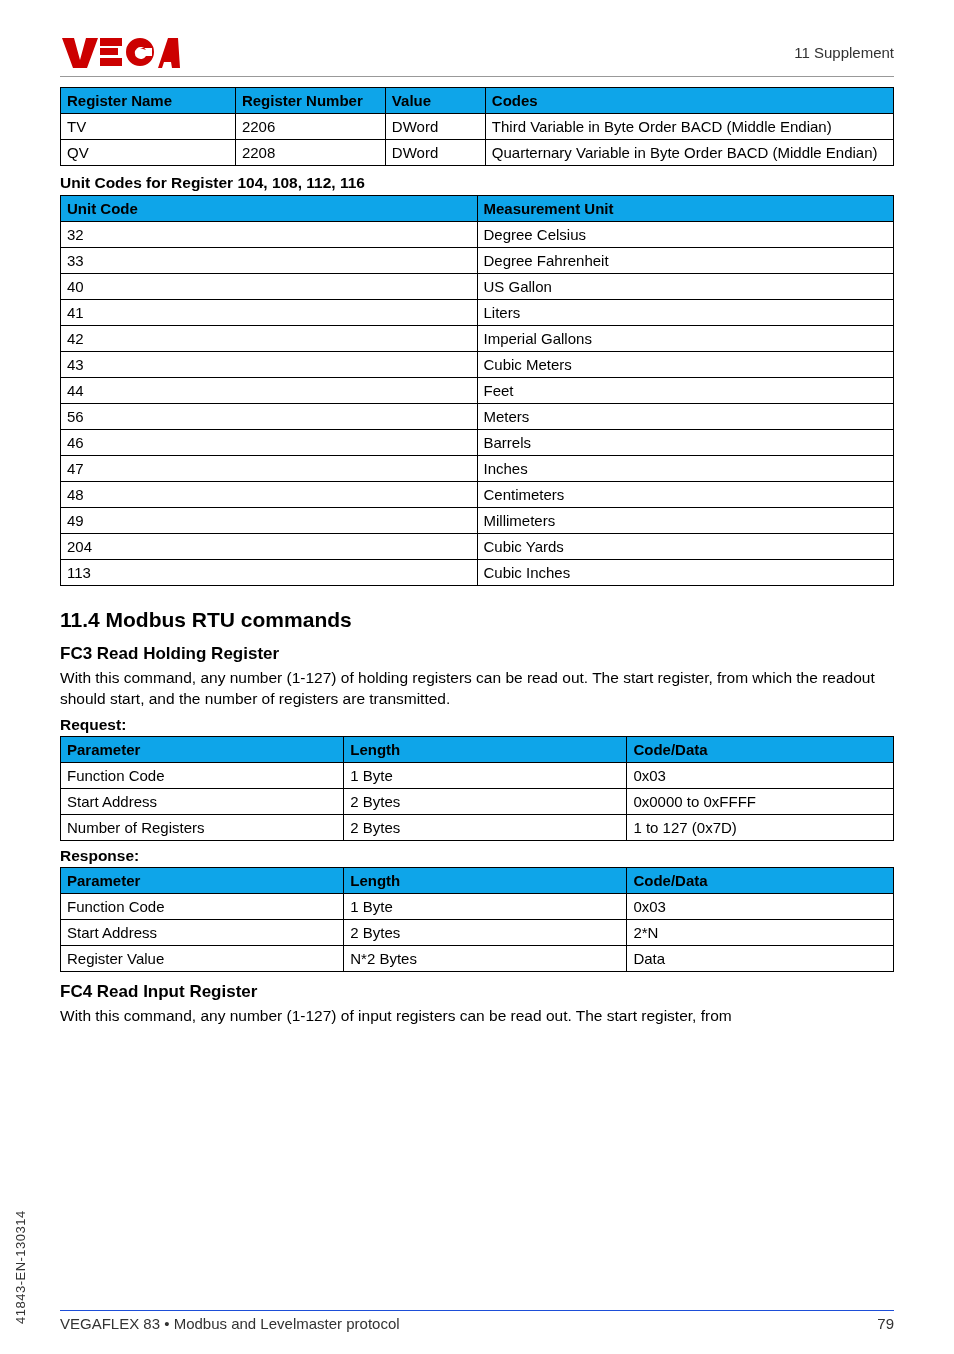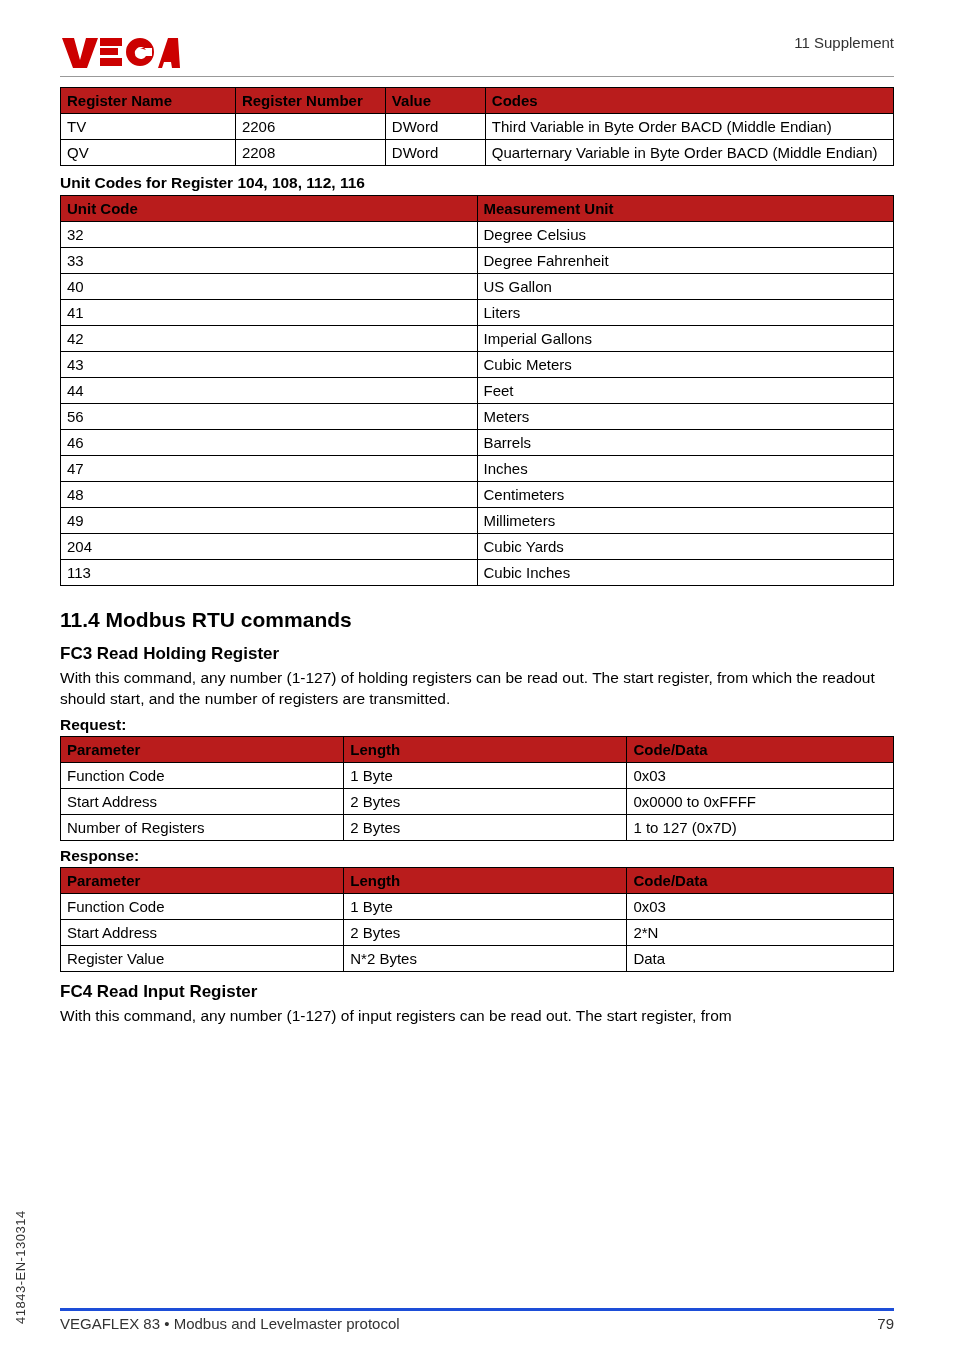--- a/index.html
+++ b/index.html
@@ -13,21 +13,21 @@
   }
   .page {
     width: 954px;
     min-height: 1354px;
     position: relative;
     padding: 34px 60px 0 60px;
   }
   .header {
     display: flex;
     justify-content: space-between;
-    align-items: flex-start;
+    align-items: center;
     border-bottom: 1px solid #999;
     padding-bottom: 6px;
     margin-bottom: 10px;
   }
   .logo-wrap { display: flex; align-items: center; }
   .logo-wrap svg { display: block; }
   .supplement {
     font-size: 15px;
     color: #333;
   }
@@ -38,21 +38,21 @@
     table-layout: fixed;
   }
   th, td {
     border: 1px solid #000;
     padding: 4px 6px;
     text-align: left;
     vertical-align: top;
     font-size: 15px;
     font-weight: normal;
   }
-  th { font-weight: bold; background: #b91c1c; }
+  th { font-weight: bold; background: #0ea5e9; }
   .section-heading {
     font-weight: bold;
     font-size: 15.5px;
     margin: 8px 0 3px 0;
   }
   .h2 {
     font-weight: bold;
     font-size: 21px;
     margin: 22px 0 12px 0;
   }
@@ -69,21 +69,21 @@
   .req-label {
     font-weight: bold;
     font-size: 15.5px;
     margin: 4px 0 2px 0;
   }
   .footer {
     position: absolute;
     bottom: 22px;
     left: 60px;
     right: 60px;
-    border-top: 3px solid #1d4ed8;
+    border-top: 1px solid #1d4ed8;
     padding-top: 4px;
     display: flex;
     justify-content: space-between;
     font-size: 15px;
     color: #333;
   }
   .sidelabel {
     position: absolute;
     left: 28px;
     bottom: 30px;

